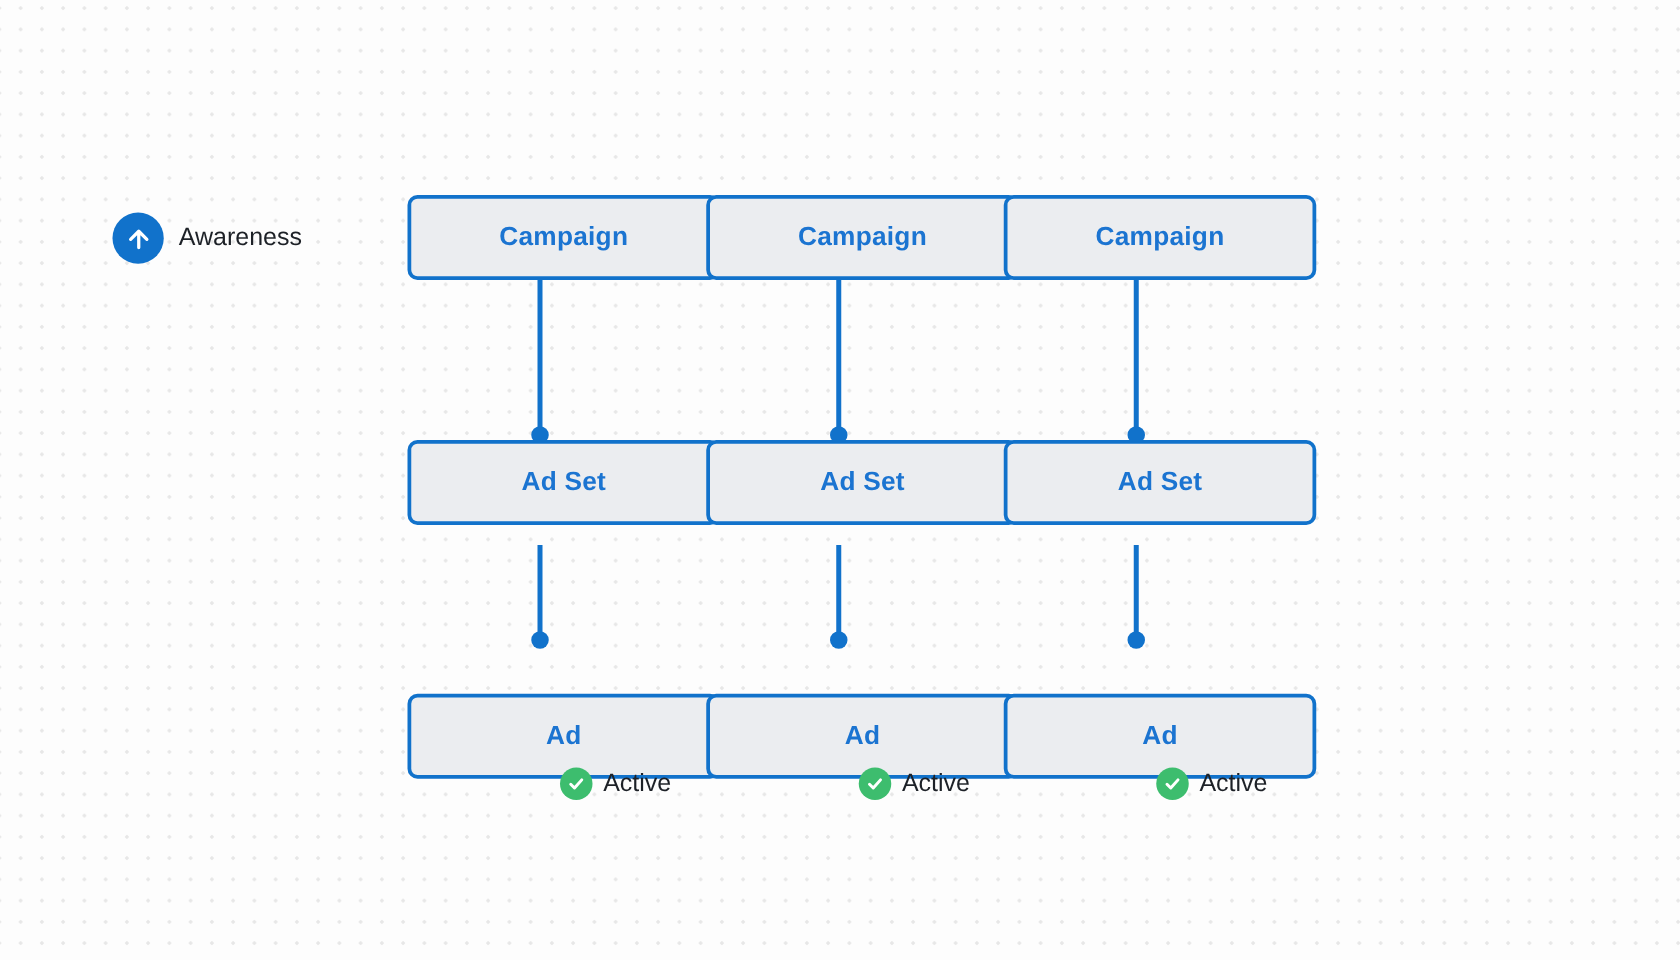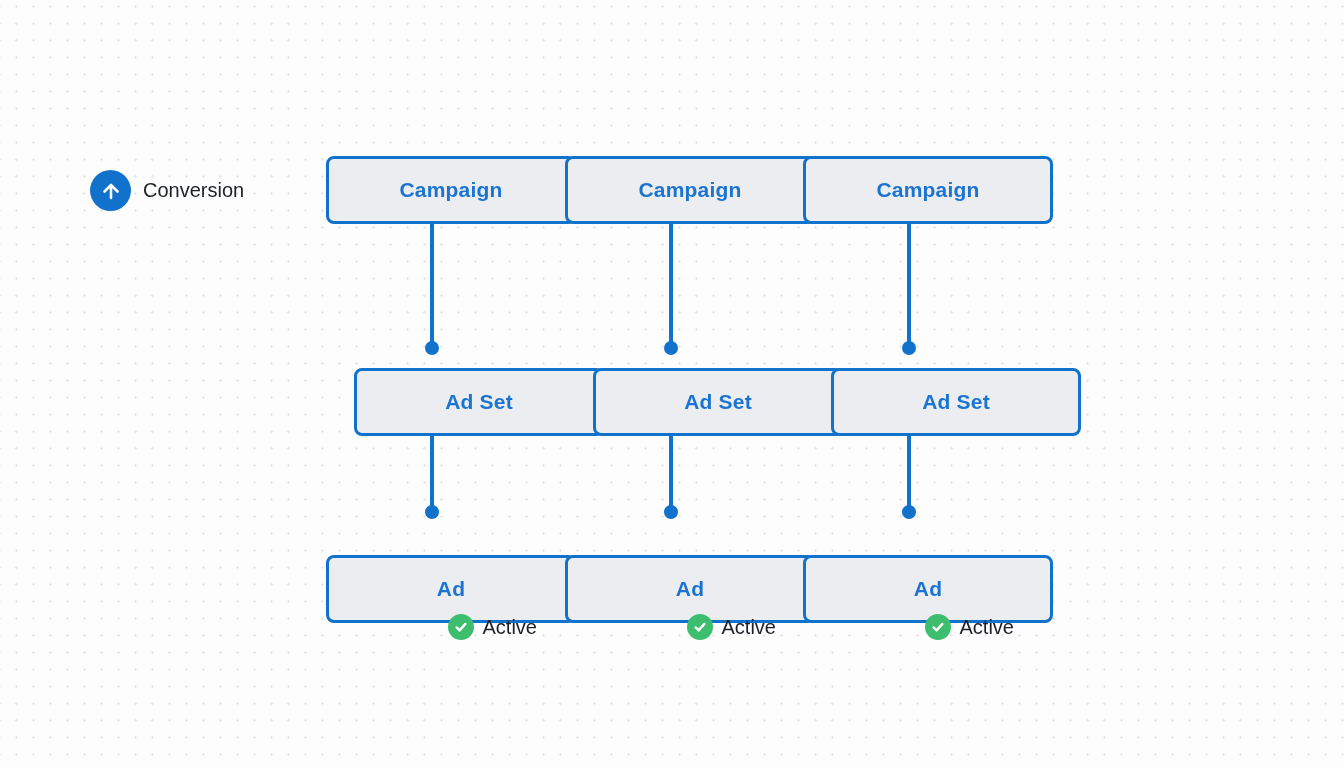--- a/index.html
+++ b/index.html
@@ -39,21 +39,21 @@
     border-radius: 8px;
     display: flex;
     align-items: center;
     justify-content: center;
     font-size: 21px;
     font-weight: bold;
     color: #1b74d1;
     letter-spacing: 0.2px;
   }
   .node-campaign { top: 0; }
-  .node-adset   { top: 212px; margin-left: 28px; }
+  .node-adset   { top: 196px; }
   .node-ad      { top: 399px; }
 
   .connector {
     position: absolute;
     left: 50%;
     transform: translateX(-50%);
     width: 4px;
     background: #1172cb;
   }
   .connector::after {
@@ -124,21 +124,21 @@
 <body>
 
 <div class="canvas">
 
   <div class="side-label side-left">
     <span class="side-circle">
       <svg width="24" height="24" viewBox="0 0 24 24">
         <path d="M12 19 L12 7 M5.5 12.5 L12 6 L18.5 12.5" fill="none" stroke="#ffffff" stroke-width="2.6" stroke-linecap="round" stroke-linejoin="round"></path>
       </svg>
     </span>
-    <span class="side-text">Conversion</span>
+    <span class="side-text">Awareness</span>
   </div>
 
 
   <div class="column col-0">
     <div class="node node-campaign">Campaign</div>
     <div class="connector connector-1"></div>
     <div class="node node-adset">Ad Set</div>
     <div class="connector connector-2"></div>
     <div class="node node-ad">Ad</div>
     <div class="status">

